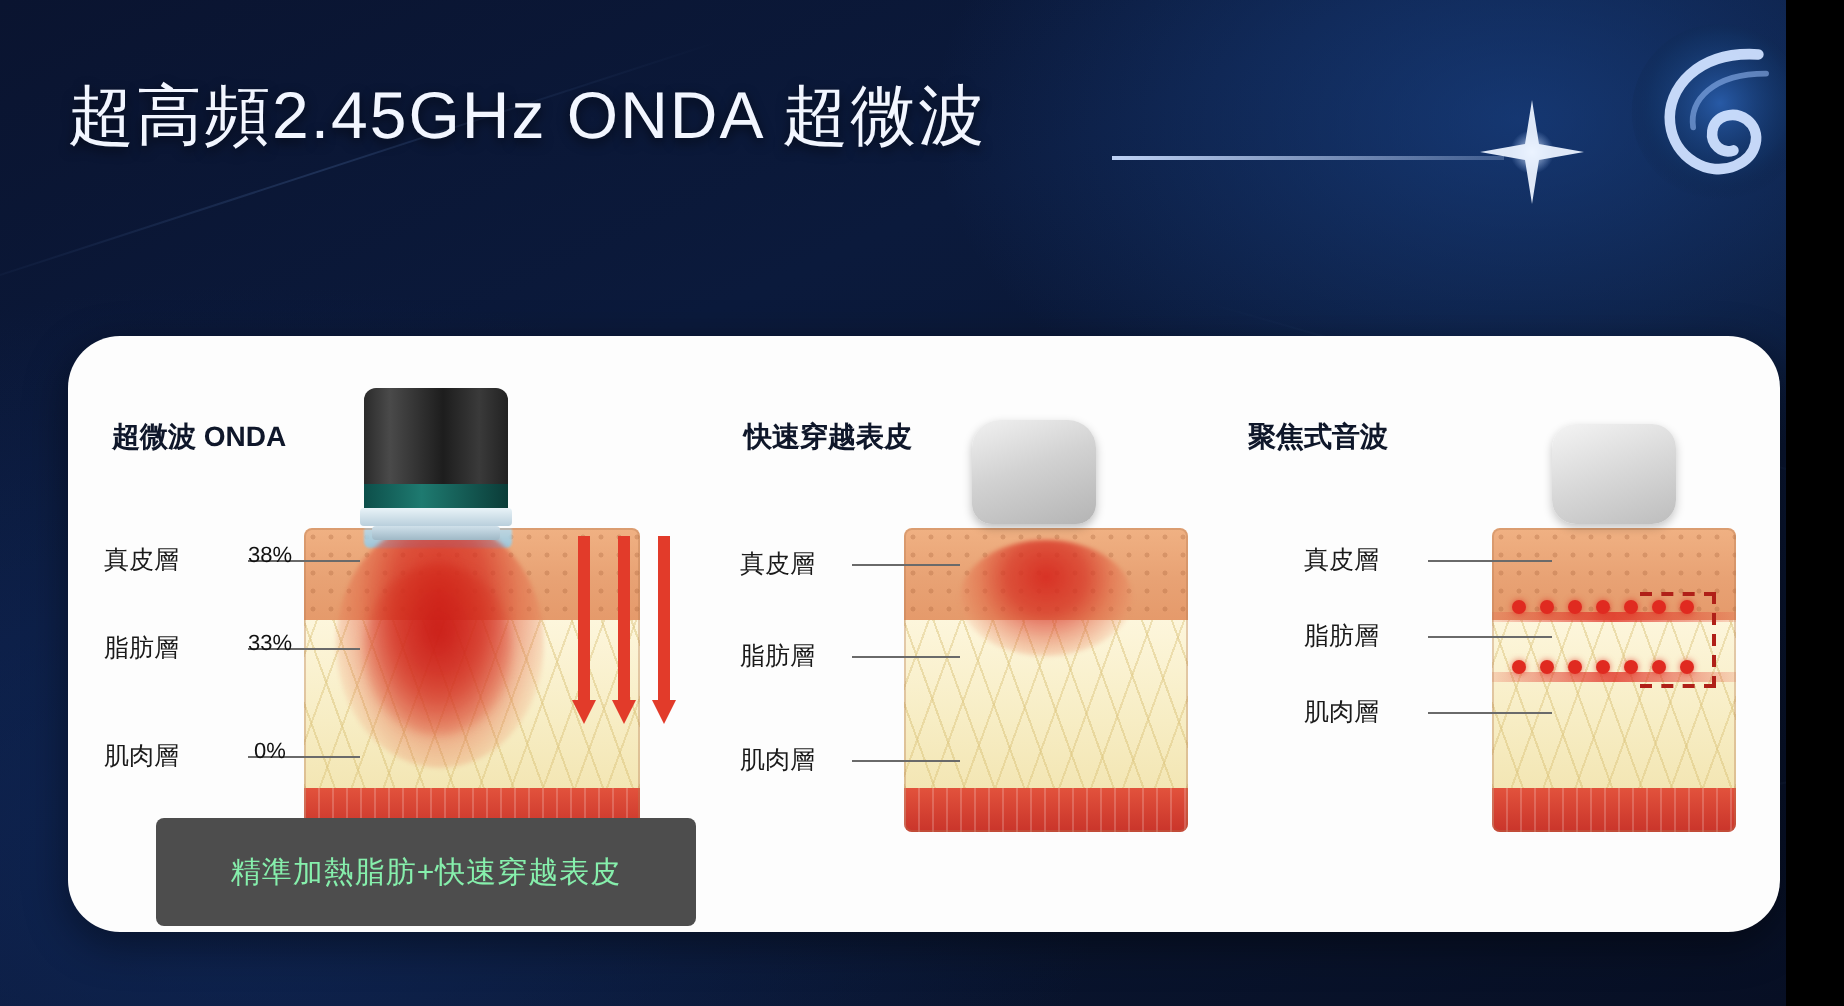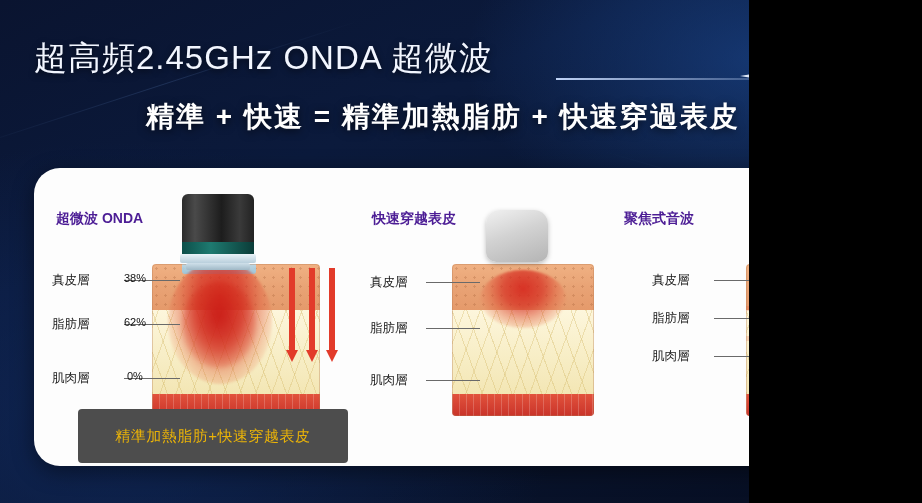--- a/index.html
+++ b/index.html
@@ -1,17 +1,17 @@
 <!DOCTYPE html>
 <html><head>
 <meta charset="utf-8">
 <style>
   html,body{margin:0;padding:0;background:#000;}
   body{width:922px;height:503px;overflow:hidden;font-family:"Liberation Sans","DejaVu Sans",sans-serif;}
-  #stage{position:relative;width:749px;height:503px;
+  #stage{position:relative;width:893px;height:503px;
     background:
       radial-gradient(ellipse 420px 260px at 760px 60px, rgba(30,80,160,0.55) 0%, rgba(10,30,70,0.0) 70%),
       radial-gradient(ellipse 600px 400px at 120px 430px, rgba(18,46,104,0.55) 0%, rgba(6,16,40,0.0) 72%),
       linear-gradient(155deg,#0a1430 0%,#0b1a3c 35%,#0a1733 65%,#070f24 100%);
     overflow:hidden;}
   
   .streak{position:absolute;background:linear-gradient(90deg,rgba(120,170,255,0.0),rgba(130,180,255,0.16),rgba(120,170,255,0.0));
     height:1px;transform-origin:left center;pointer-events:none;}
 
   
@@ -26,21 +26,21 @@
 
   
   .card{position:absolute;left:34px;top:168px;width:856px;height:298px;background:#fdfdfd;border-radius:26px;
     box-shadow:0 6px 22px rgba(0,0,0,.45);overflow:hidden;}
 
   .panel{position:absolute;top:0;height:298px;}
   .p1{left:0;width:300px;}
   .p2{left:300px;width:270px;}
   .p3{left:570px;width:286px;}
 
-  .plabel{position:absolute;font-size:14px;color:#4c1d95;font-weight:bold;white-space:nowrap;}
+  .plabel{position:absolute;font-size:14px;color:#0f172a;font-weight:bold;white-space:nowrap;}
 
   
   .skin{position:absolute;border-radius:4px;overflow:hidden;}
   .derm{position:absolute;left:0;right:0;top:0;height:46px;
     background:linear-gradient(180deg,#f0b183 0%,#e8a274 55%,#e59a6b 100%);}
   .dermdots{position:absolute;left:0;right:0;top:0;height:46px;opacity:.5;
     background-image:radial-gradient(circle,rgba(160,90,50,.55) 1.1px,transparent 1.4px);
     background-size:9px 9px;}
   .fatlayer{position:absolute;left:0;right:0;top:46px;height:84px;
     background:linear-gradient(180deg,#fdf6dc 0%,#f7edc4 60%,#f3e6b4 100%);}
@@ -87,21 +87,21 @@
   .llab{position:absolute;font-size:12.5px;color:#1a1a1a;white-space:nowrap;}
   .pct{position:absolute;font-size:11px;color:#111;white-space:nowrap;}
 
   
   .dot{position:absolute;width:7px;height:7px;border-radius:50%;background:#e02a20;box-shadow:0 0 3px rgba(224,42,32,.7);}
   .dashbox{position:absolute;border-right:2px dashed #b02018;border-top:2px dashed #b02018;border-bottom:2px dashed #b02018;}
 
   
   .caption{position:absolute;left:78px;top:409px;width:270px;height:54px;background:#4d4d4d;border-radius:4px;
     display:flex;flex-direction:column;align-items:center;justify-content:center;gap:2px;}
-  .caption div{color:#eab308;font-size:15px;letter-spacing:.5px;white-space:nowrap;}
+  .caption div{color:#86efac;font-size:15px;letter-spacing:.5px;white-space:nowrap;}
 
   .hifu-band{position:absolute;left:0;right:0;height:5px;background:linear-gradient(90deg,rgba(230,90,70,.2),rgba(224,42,32,.75),rgba(230,90,70,.2));}
 </style>
 </head>
 <body>
 
 <div id="stage">
 
   <div class="streak" style="left:-40px;top:150px;width:420px;transform:rotate(-18deg);"></div>
   <div class="streak" style="left:520px;top:470px;width:460px;transform:rotate(-12deg);opacity:.7;"></div>
@@ -124,21 +124,20 @@
       <radialGradient id="lg" cx="50%" cy="45%" r="55%">
         <stop offset="0%" stop-color="#2a5fae" stop-opacity=".9"></stop>
         <stop offset="70%" stop-color="#123466" stop-opacity=".5"></stop>
         <stop offset="100%" stop-color="#0a1c3c" stop-opacity="0"></stop>
       </radialGradient>
     </defs>
     <circle cx="50" cy="50" r="46" fill="url(#lg)"></circle>
     <path d="M70 20 C38 18 22 38 24 56 C26 74 44 84 58 78 C70 73 72 60 64 54 C57 49 47 52 46 60 C45 67 51 72 57 70" fill="none" stroke="#cfe0ff" stroke-width="5.5" stroke-linecap="round" opacity=".95"></path>
     <path d="M74 30 C46 30 34 44 36 58" fill="none" stroke="#8fb4ee" stroke-width="3" stroke-linecap="round" opacity=".6"></path>
   </svg>
-  <div class="subtitle">精準 + 快速 = 精準加熱脂肪 + 快速穿過表皮</div>
 
   <div class="card">
 
     <div class="panel p1">
       <div class="plabel" style="left:22px;top:42px;">超微波 ONDA</div>
 
       <div class="skin" style="left:118px;top:96px;width:168px;height:152px;">
 
         <div class="derm"></div>
         <div class="dermdots"></div>
@@ -177,21 +176,21 @@
 
       <div class="lead" style="left:90px;top:112px;width:56px;"></div>
       <div class="lead" style="left:90px;top:156px;width:56px;"></div>
       <div class="lead" style="left:90px;top:210px;width:56px;"></div>
 
       <div class="llab" style="left:18px;top:104px;">真皮層</div>
       <div class="llab" style="left:18px;top:148px;">脂肪層</div>
       <div class="llab" style="left:18px;top:202px;">肌肉層</div>
 
       <div class="pct" style="left:90px;top:104px;">38%</div>
-      <div class="pct" style="left:90px;top:148px;">62%</div>
+      <div class="pct" style="left:90px;top:148px;">33%</div>
       <div class="pct" style="left:93px;top:202px;">0%</div>
     </div>
 
     <div class="panel p2">
       <div class="plabel" style="left:38px;top:42px;">快速穿越表皮</div>
 
       <div class="skin" style="left:118px;top:96px;width:142px;height:152px;">
 
         <div class="derm"></div>
         <div class="dermdots"></div>

